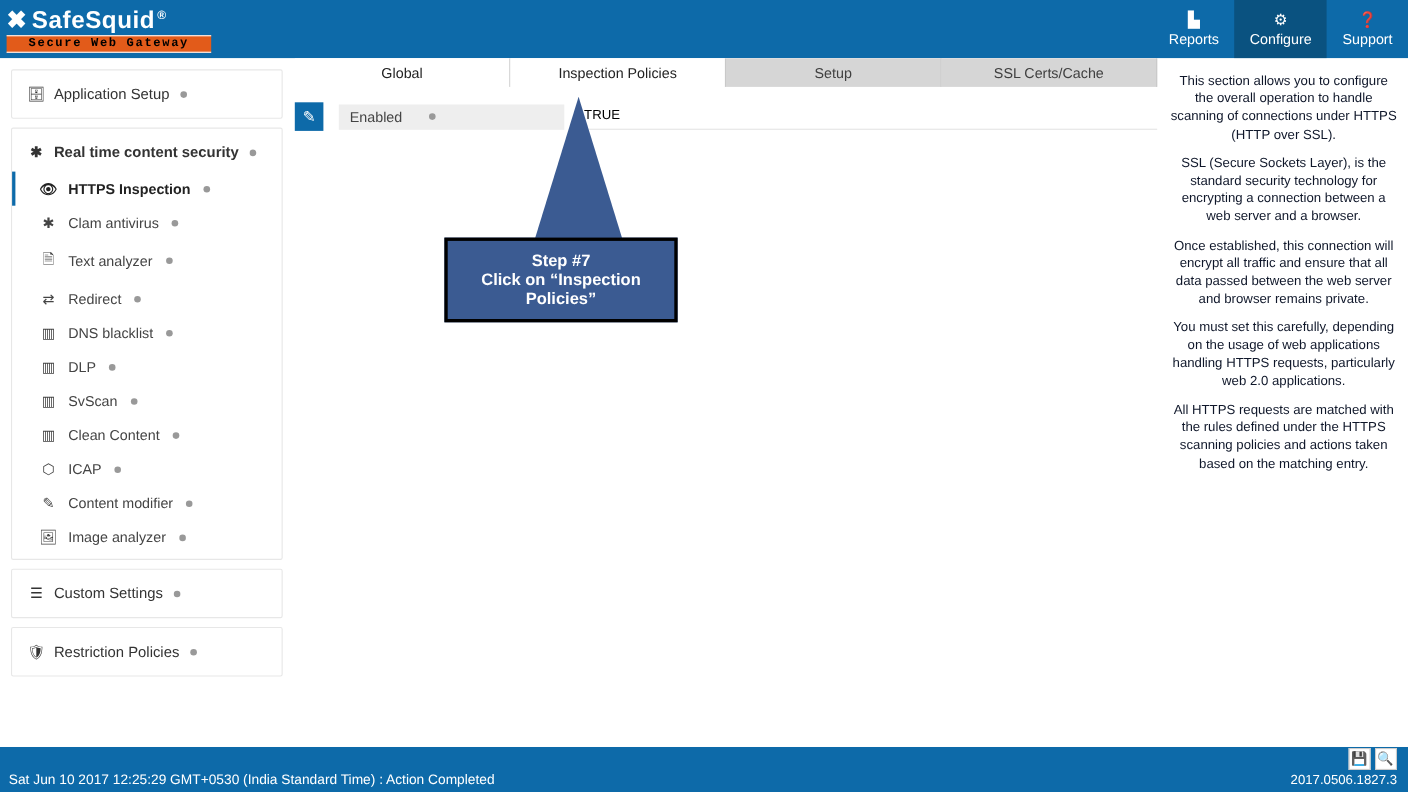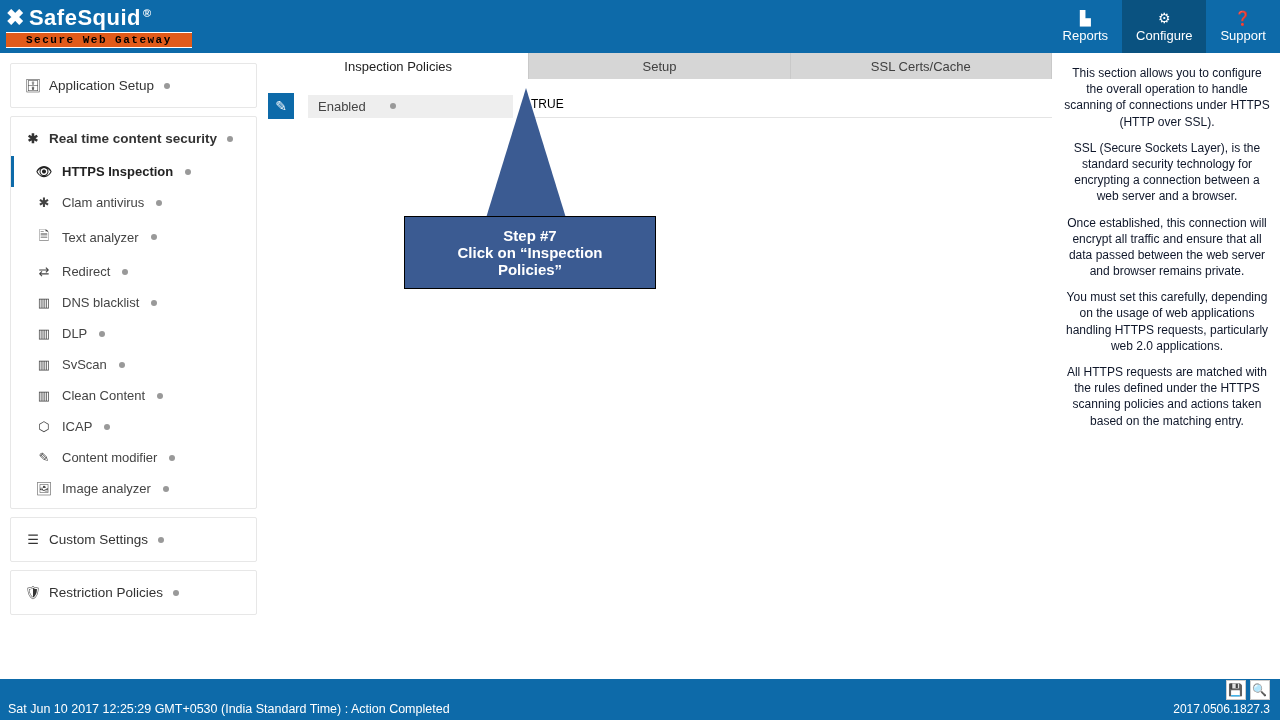--- a/index.html
+++ b/index.html
@@ -121,22 +121,22 @@
   .triangle {
     width: 0; height: 0;
     border-left: 40px solid transparent;
     border-right: 40px solid transparent;
     border-bottom: 130px solid #3b5b92;
     margin-left: 82px;
   }
   .callout-box {
     background: #3b5b92; color: #fff; text-align: center;
     padding: 10px 22px; font-size: 15px; font-weight: 600;
-    border: 1px solid #000000;
-    margin-top: -2px; width: 252px;
+    border: 3px solid #000000;
+    margin-top: -2px; width: 212px;
   }
 
   
   .help {
     width: 222px; padding: 12px 10px 12px 6px;
     font-size: 12px; color: #0f172a; line-height: 1.35; text-align: center;
   }
   .help p { margin-bottom: 10px; }
 
   
@@ -268,20 +268,21 @@
       <div class="side-heading plain">
         <span class="sicon">🛡</span>
         <span>Restriction Policies</span>
         <span class="info-dot"></span>
       </div>
     </div>
   </div>
 
   <div class="center">
     <div class="tabs">
+      <div class="tab active">Global</div>
       <div class="tab active">Inspection Policies</div>
       <div class="tab">Setup</div>
       <div class="tab">SSL Certs/Cache</div>
     </div>
 
     <div class="content-row">
       <div class="edit-btn">
         <span>✎</span>
       </div>
       <div class="prop-label">

